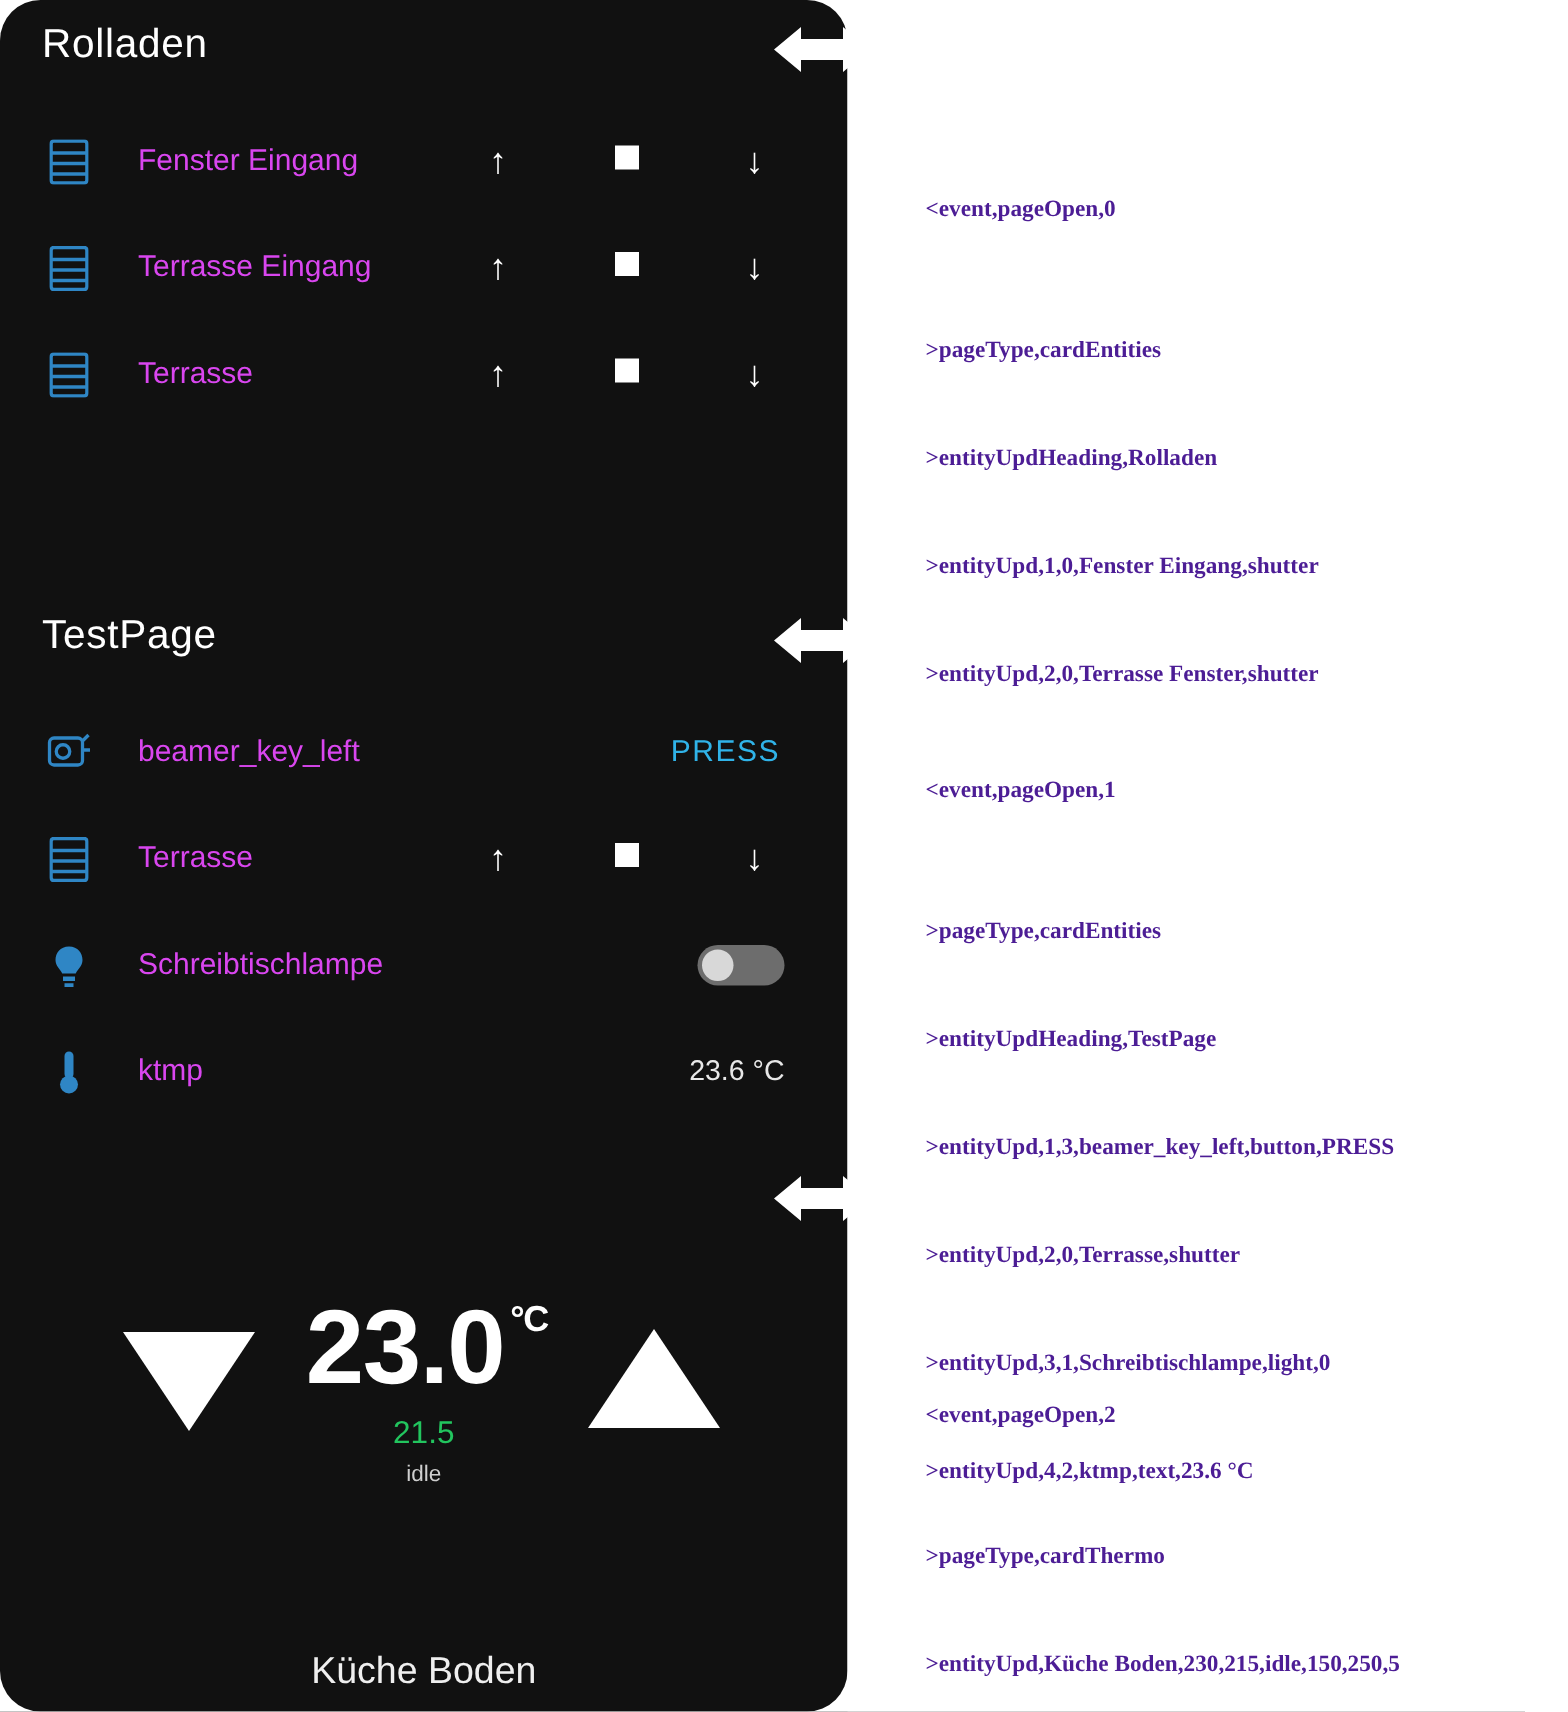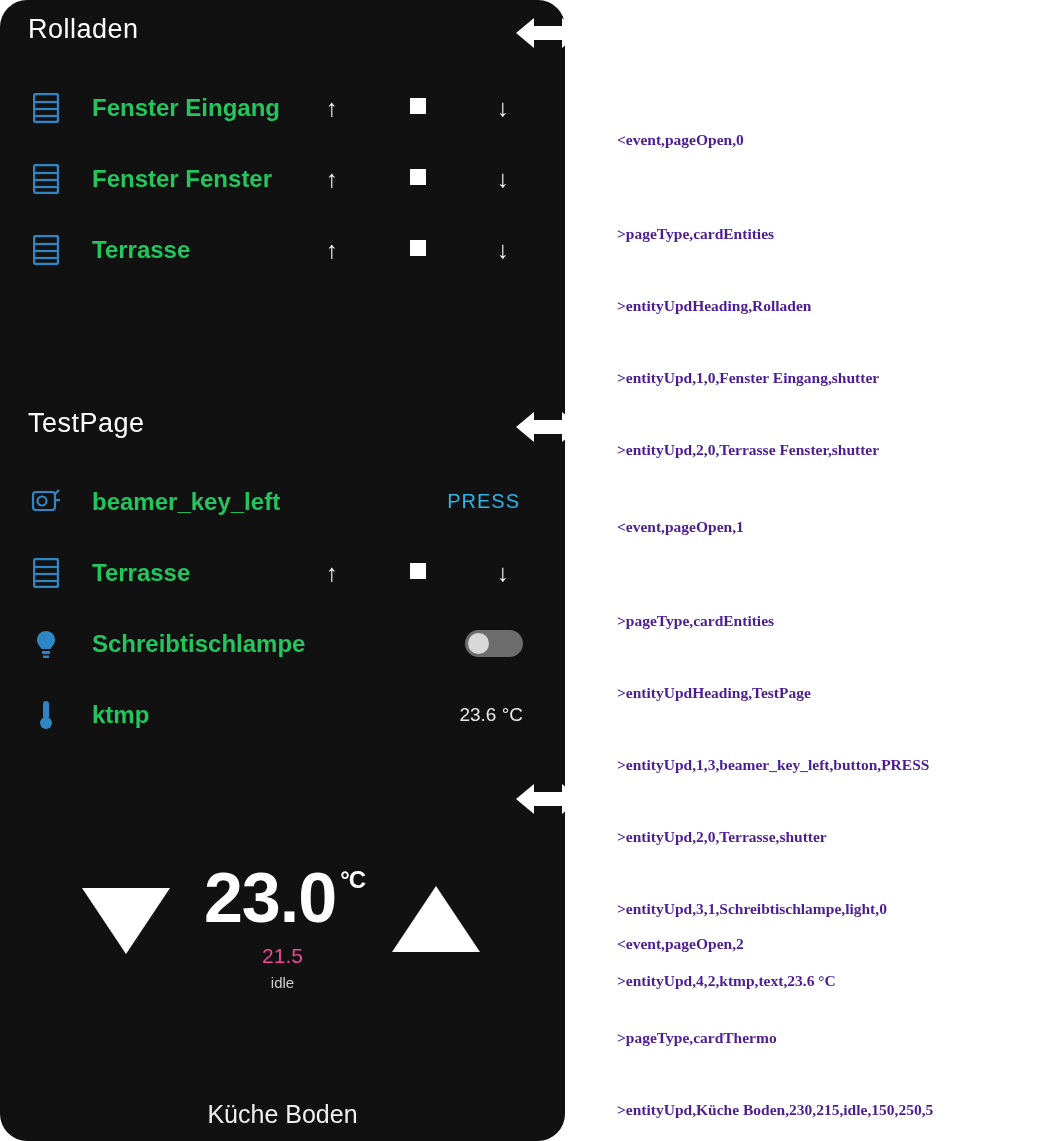--- a/index.html
+++ b/index.html
@@ -74,24 +74,23 @@
     display: flex;
     align-items: center;
   }
   .row .icon-cell {
     width: 92px;
     display: flex;
     justify-content: center;
     align-items: center;
   }
   .row .label {
-    font-size: 24px;
-    color: #22c55e;
+    font-size: 20px;
+    color: #d946ef;
     flex: 1;
-    font-weight: bold;
   }
   .ctrl-group {
     display: flex;
     align-items: center;
     width: 215px;
     justify-content: space-between;
     padding-right: 40px;
   }
   .ctrl {
     width: 44px;
@@ -164,21 +163,21 @@
     top: 8px;
     left: 4px;
   }
   .sub-temp {
     position: absolute;
     left: 0;
     right: 0;
     top: 108px;
     text-align: center;
     font-size: 21px;
-    color: #ec4899;
+    color: #22c55e;
   }
   .state-text {
     position: absolute;
     left: 0;
     right: 0;
     top: 138px;
     text-align: center;
     font-size: 15px;
     color: #cfcfcf;
   }
@@ -267,21 +266,21 @@
 
     <div class="row">
       <div class="icon-cell">
         <svg width="26" height="30" viewBox="0 0 26 30">
             <rect x="1" y="1" width="24" height="28" rx="2" fill="none" stroke="#2f86c5" stroke-width="2.4"></rect>
             <line x1="1" y1="9" x2="25" y2="9" stroke="#2f86c5" stroke-width="2.2"></line>
             <line x1="1" y1="16" x2="25" y2="16" stroke="#2f86c5" stroke-width="2.2"></line>
             <line x1="1" y1="23" x2="25" y2="23" stroke="#2f86c5" stroke-width="2.2"></line>
           </svg>
       </div>
-      <div class="label">Fenster Fenster</div>
+      <div class="label">Terrasse Eingang</div>
       <div class="ctrl-group">
         <div class="ctrl" style="font-size:24px;">↑</div>
         <div class="ctrl"><span class="stop-square"></span></div>
         <div class="ctrl" style="font-size:24px;">↓</div>
       </div>
     </div>
 
     <div class="row">
       <div class="icon-cell">
         <svg width="26" height="30" viewBox="0 0 26 30">

